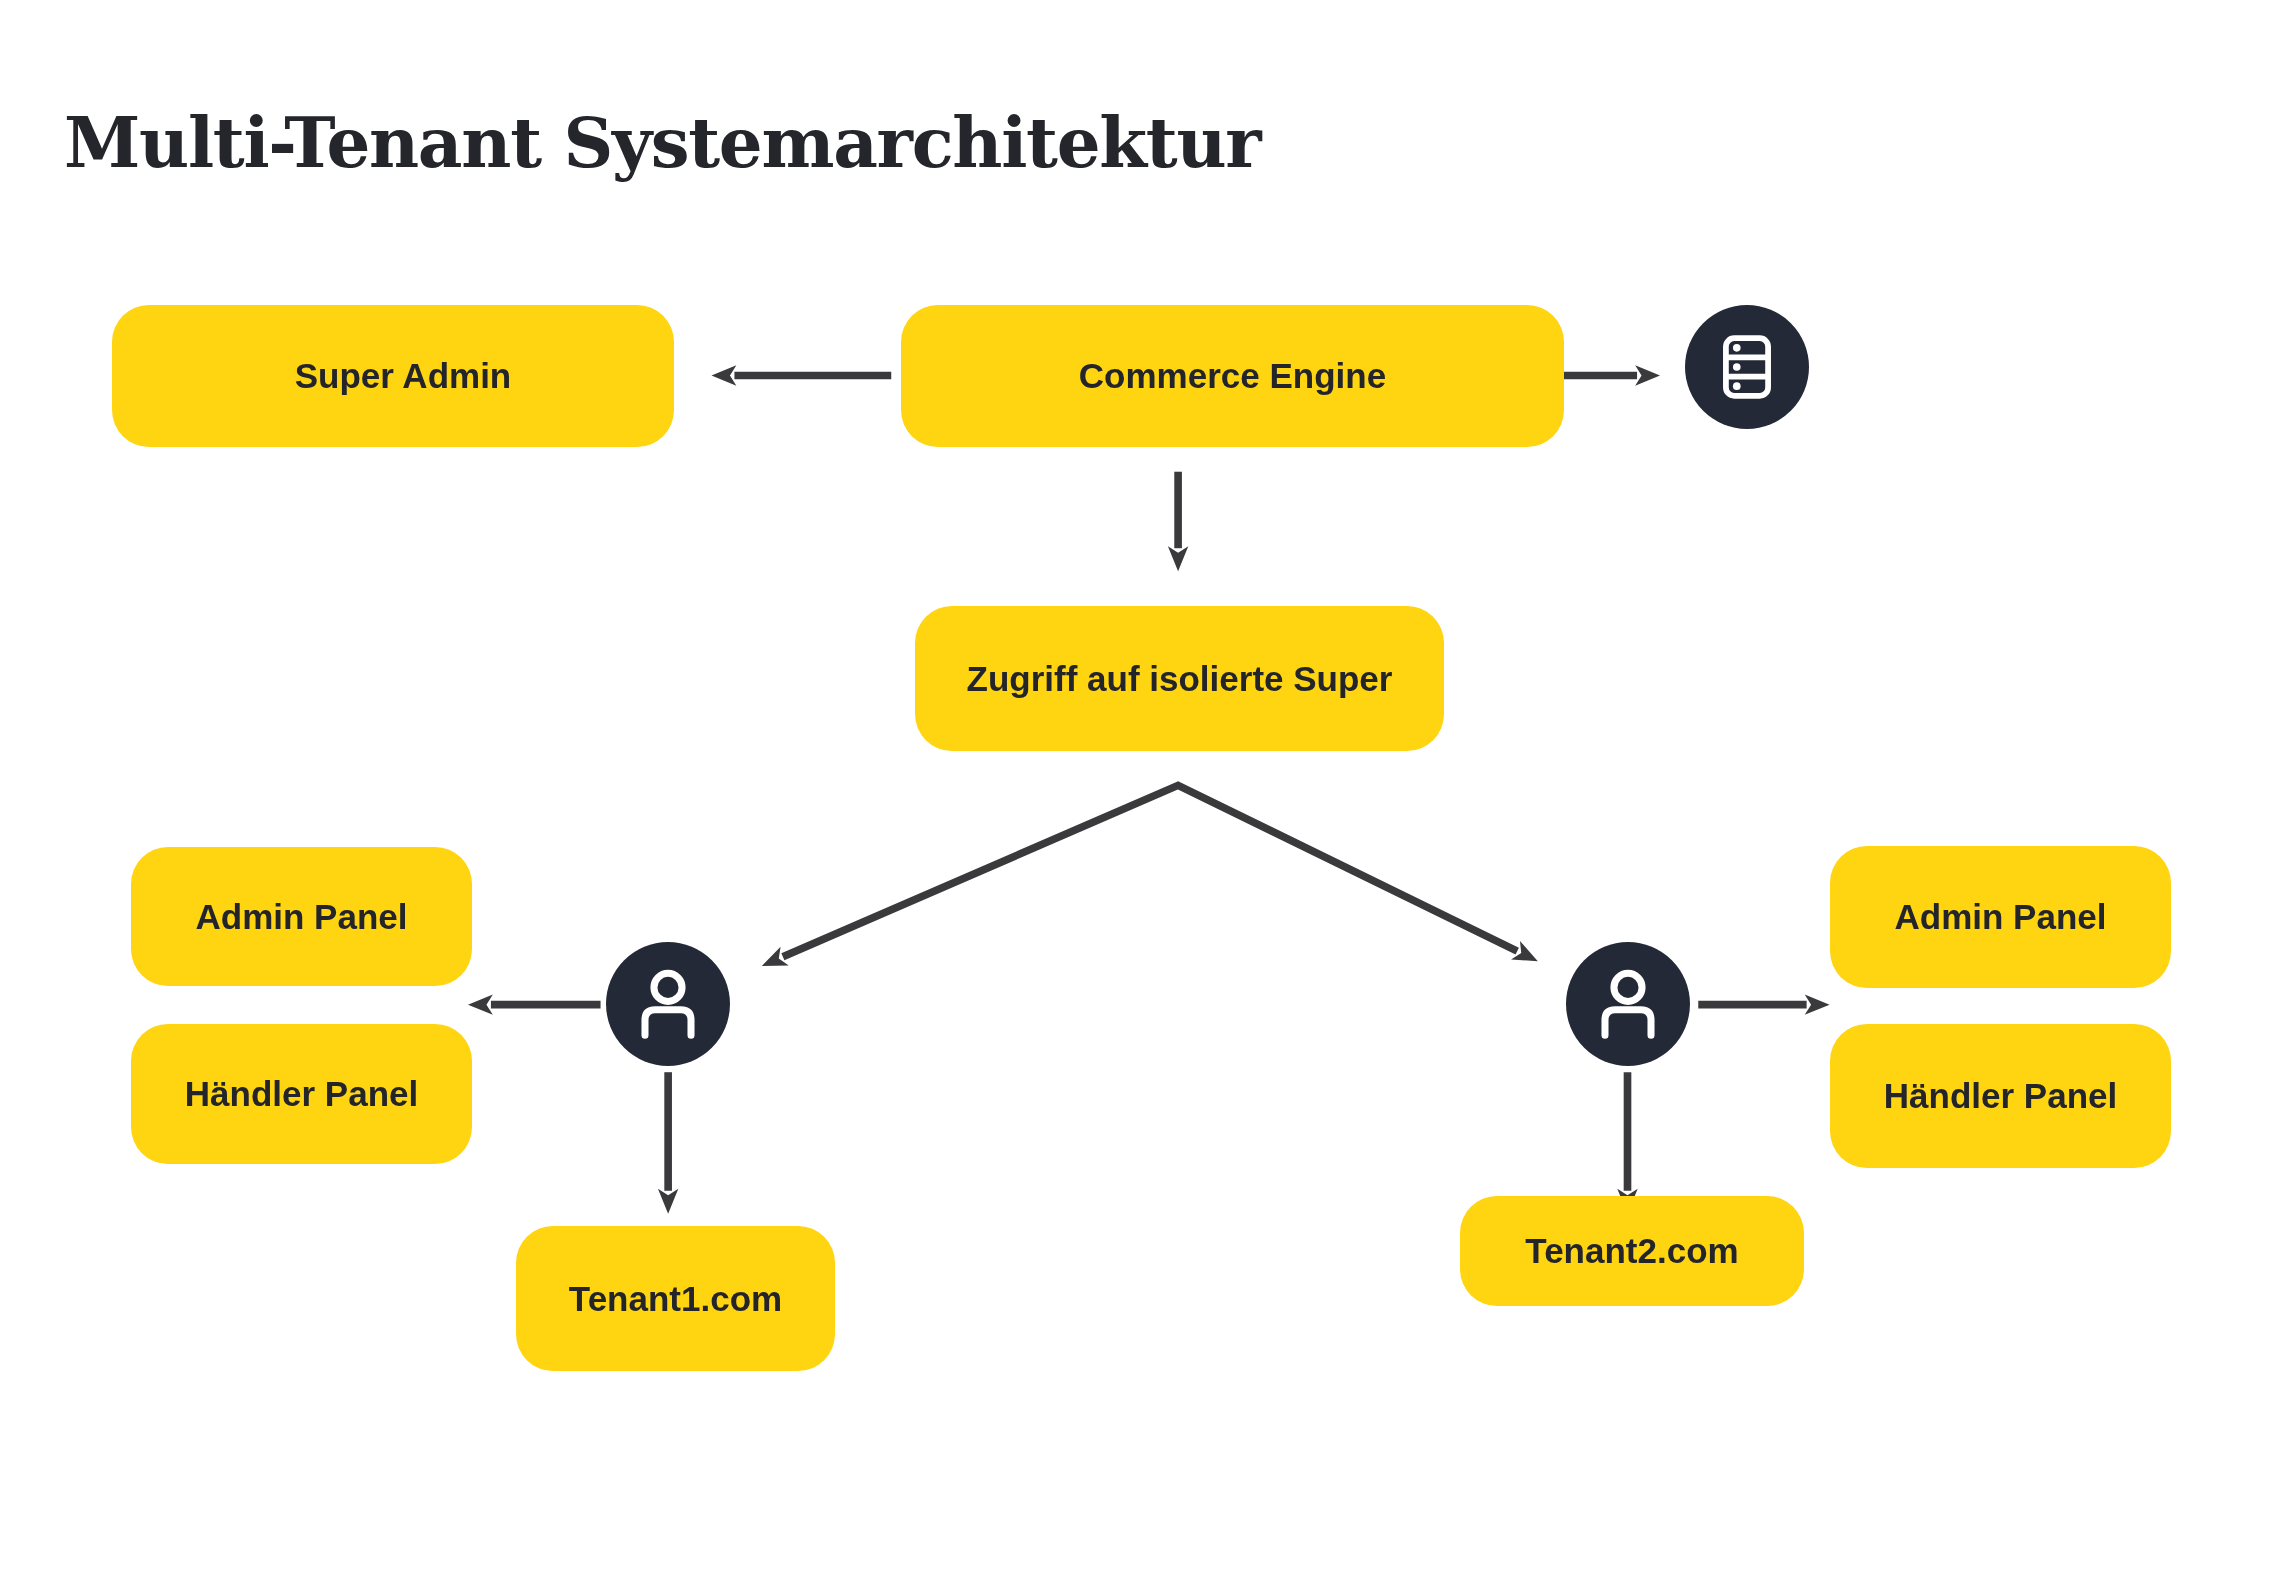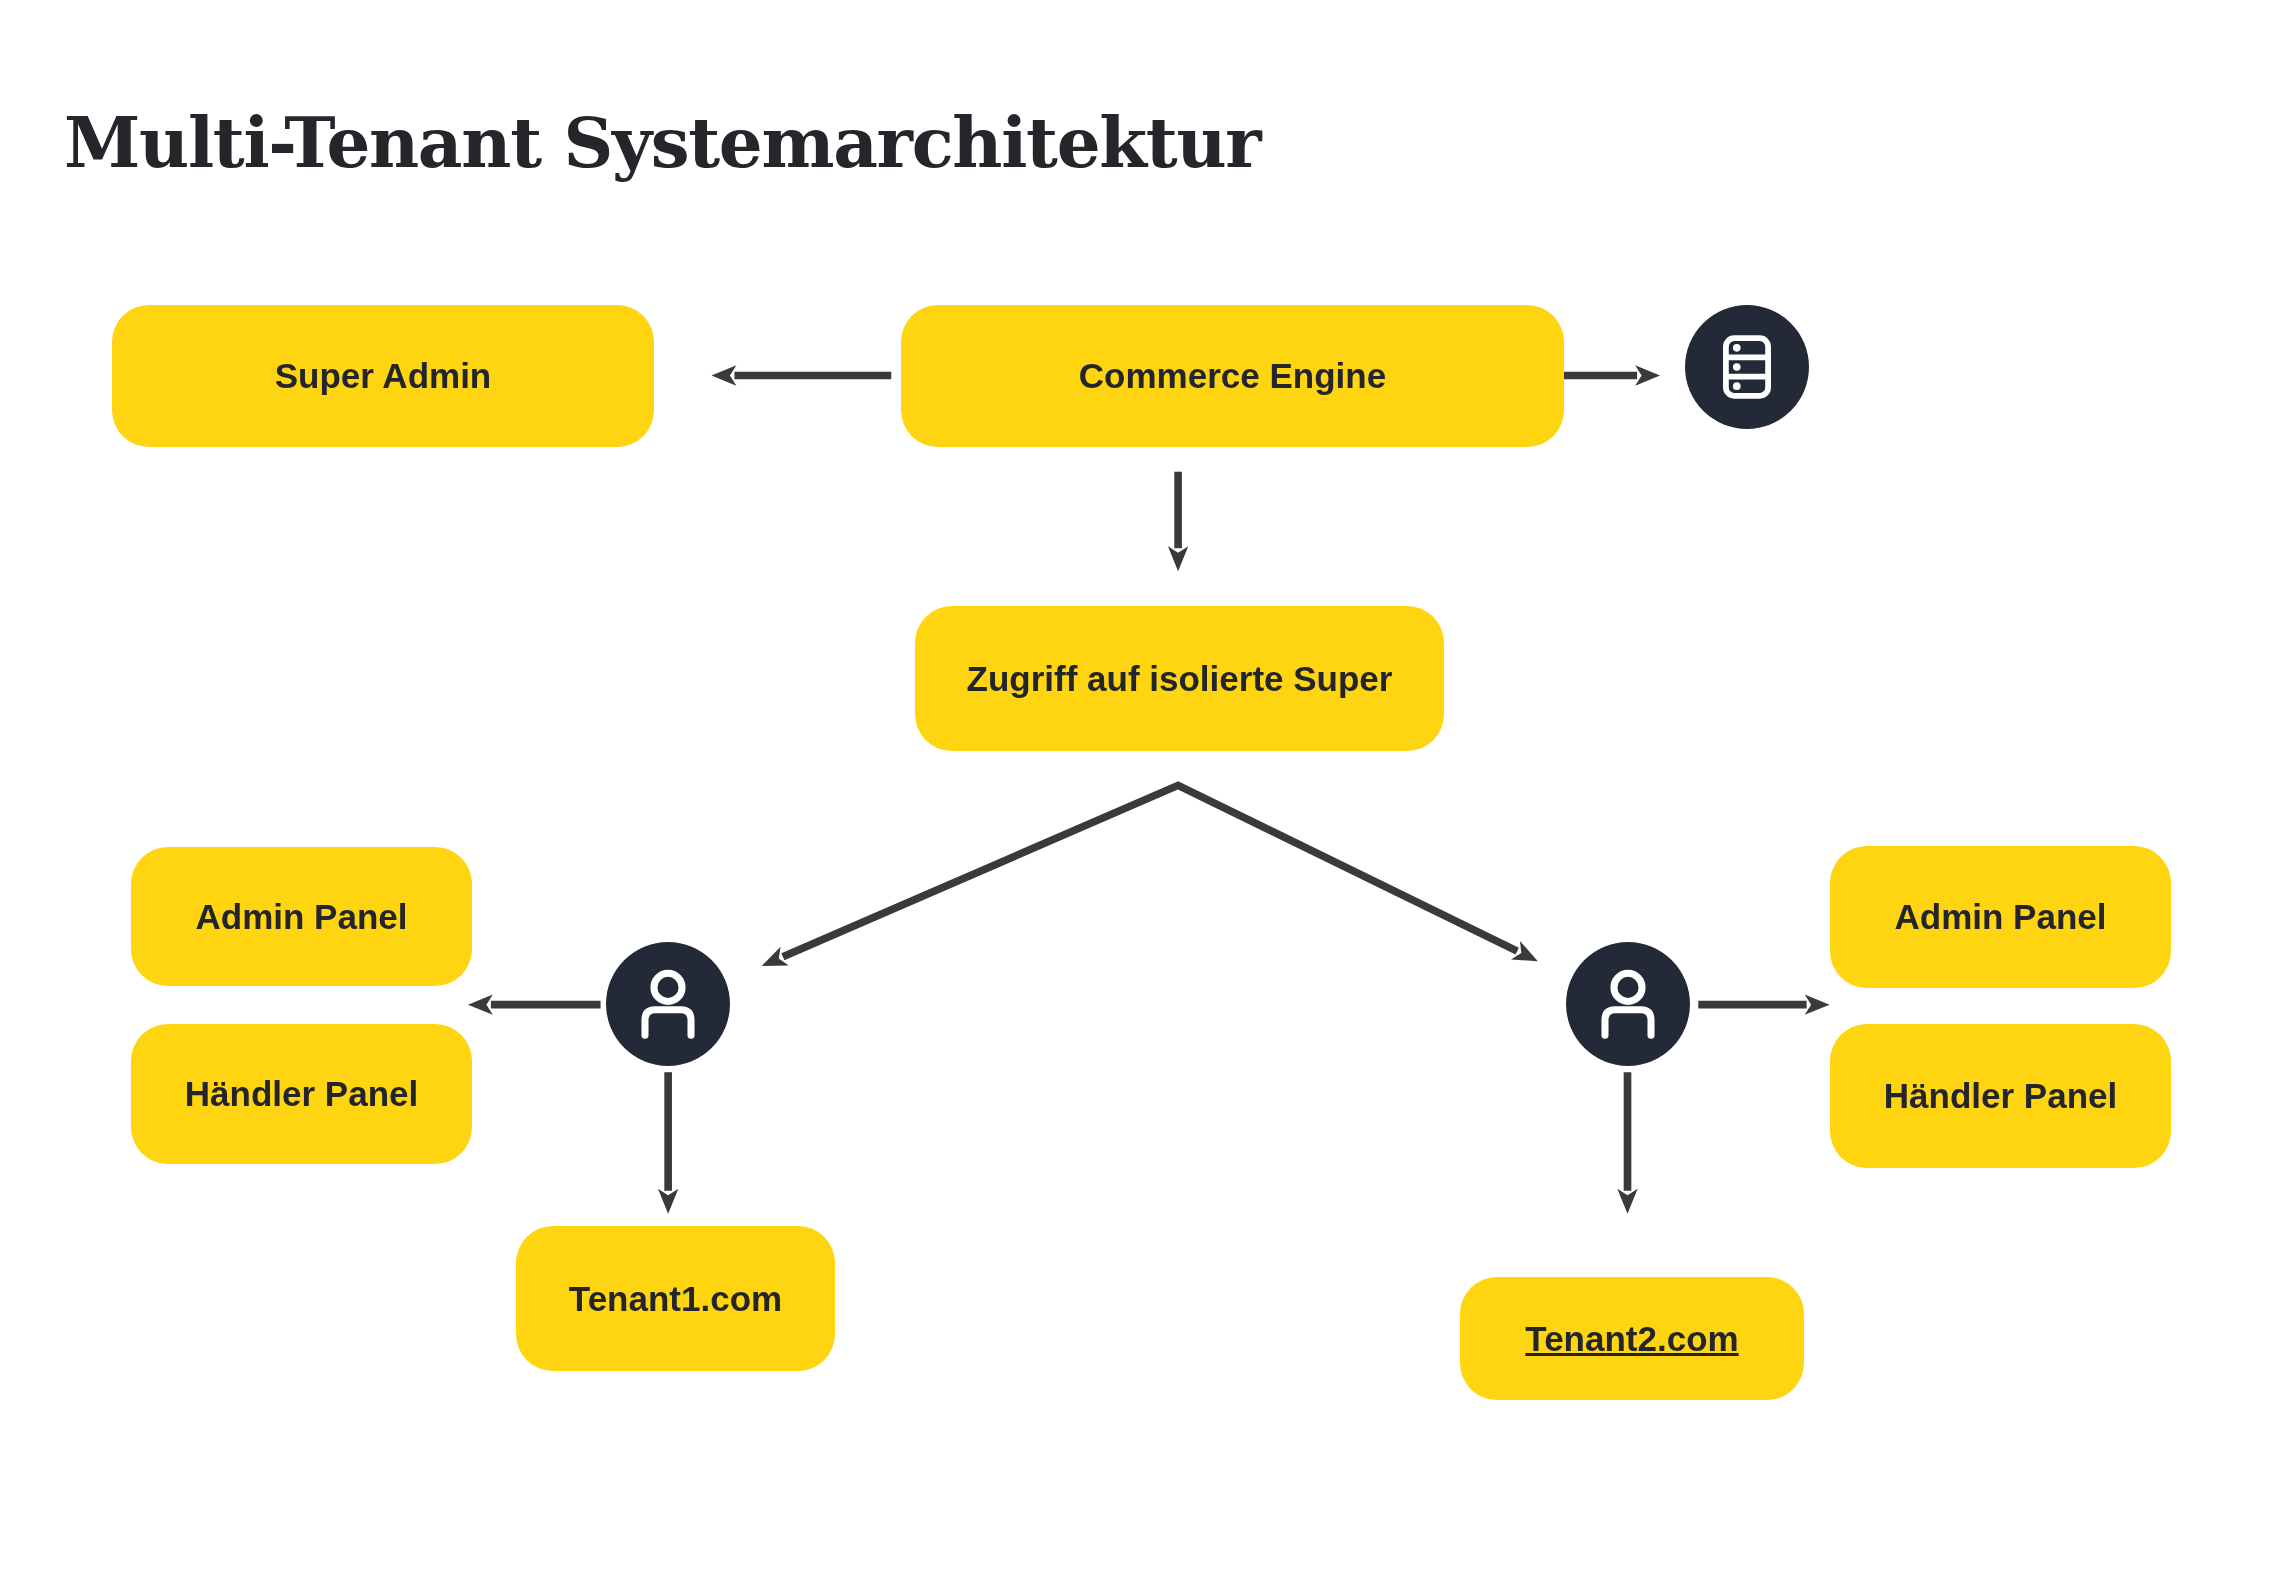--- a/index.html
+++ b/index.html
@@ -70,21 +70,21 @@
     <line class="edge" x1="1398" y1="589" x2="1152" y2="589" marker-end="url(#ah)"></line>
     <line class="edge" x1="2312" y1="589" x2="2568" y2="589" marker-end="url(#ah)"></line>
     <line class="edge" x1="1848" y1="740" x2="1848" y2="860" marker-end="url(#ah)"></line>
     <path class="edge" d="M1228,1501 L1848,1232 L2380,1492" stroke-linejoin="miter" marker-start="url(#ah)" marker-end="url(#ah)"></path>
     <line class="edge" x1="942" y1="1576" x2="770" y2="1576" marker-end="url(#ah)"></line>
     <line class="edge" x1="1048" y1="1682" x2="1048" y2="1868" marker-end="url(#ah)"></line>
     <line class="edge" x1="2664" y1="1576" x2="2834" y2="1576" marker-end="url(#ah)"></line>
     <line class="edge" x1="2553" y1="1682" x2="2553" y2="1868" marker-end="url(#ah)"></line>
   </svg>
 
-  <div class="box" style="left:112px;top:305px;width:542px;height:142px;">
+  <div class="box" style="left:112px;top:305px;width:542px;height:142px;padding-left:20px;">
     <span>Super Admin</span>
   </div>
 
   <div class="box" style="left:901px;top:305px;width:663px;height:142px;">
     <span>Commerce Engine</span>
   </div>
 
   <div class="circle" style="left:1685px;top:305px;">
     <svg viewBox="0 0 194 194" xmlns="http://www.w3.org/2000/svg">
       <rect class="glyph-stroke" x="64" y="52" width="66" height="90" rx="13" stroke-width="9"></rect>
@@ -127,18 +127,18 @@
     <span>Händler Panel</span>
   </div>
 
   <div class="circle" style="left:1566px;top:942px;">
     <svg viewBox="0 0 194 194" xmlns="http://www.w3.org/2000/svg">
       <circle class="glyph-stroke" cx="97" cy="71" r="22" stroke-width="11"></circle>
       <path class="glyph-stroke" stroke-width="11" stroke-linecap="round" d="M61,146 L61,122 Q61,106 77,106 L117,106 Q133,106 133,122 L133,146"></path>
     </svg>
   </div>
 
-  <div class="box" style="left:1460px;top:1277px;width:344px;height:123px;text-decoration:underline;">
+  <div class="box" style="left:1460px;top:1196px;width:344px;height:110px;">
     <span>Tenant2.com</span>
   </div>
 
 </div>
 
 
 </body></html>

